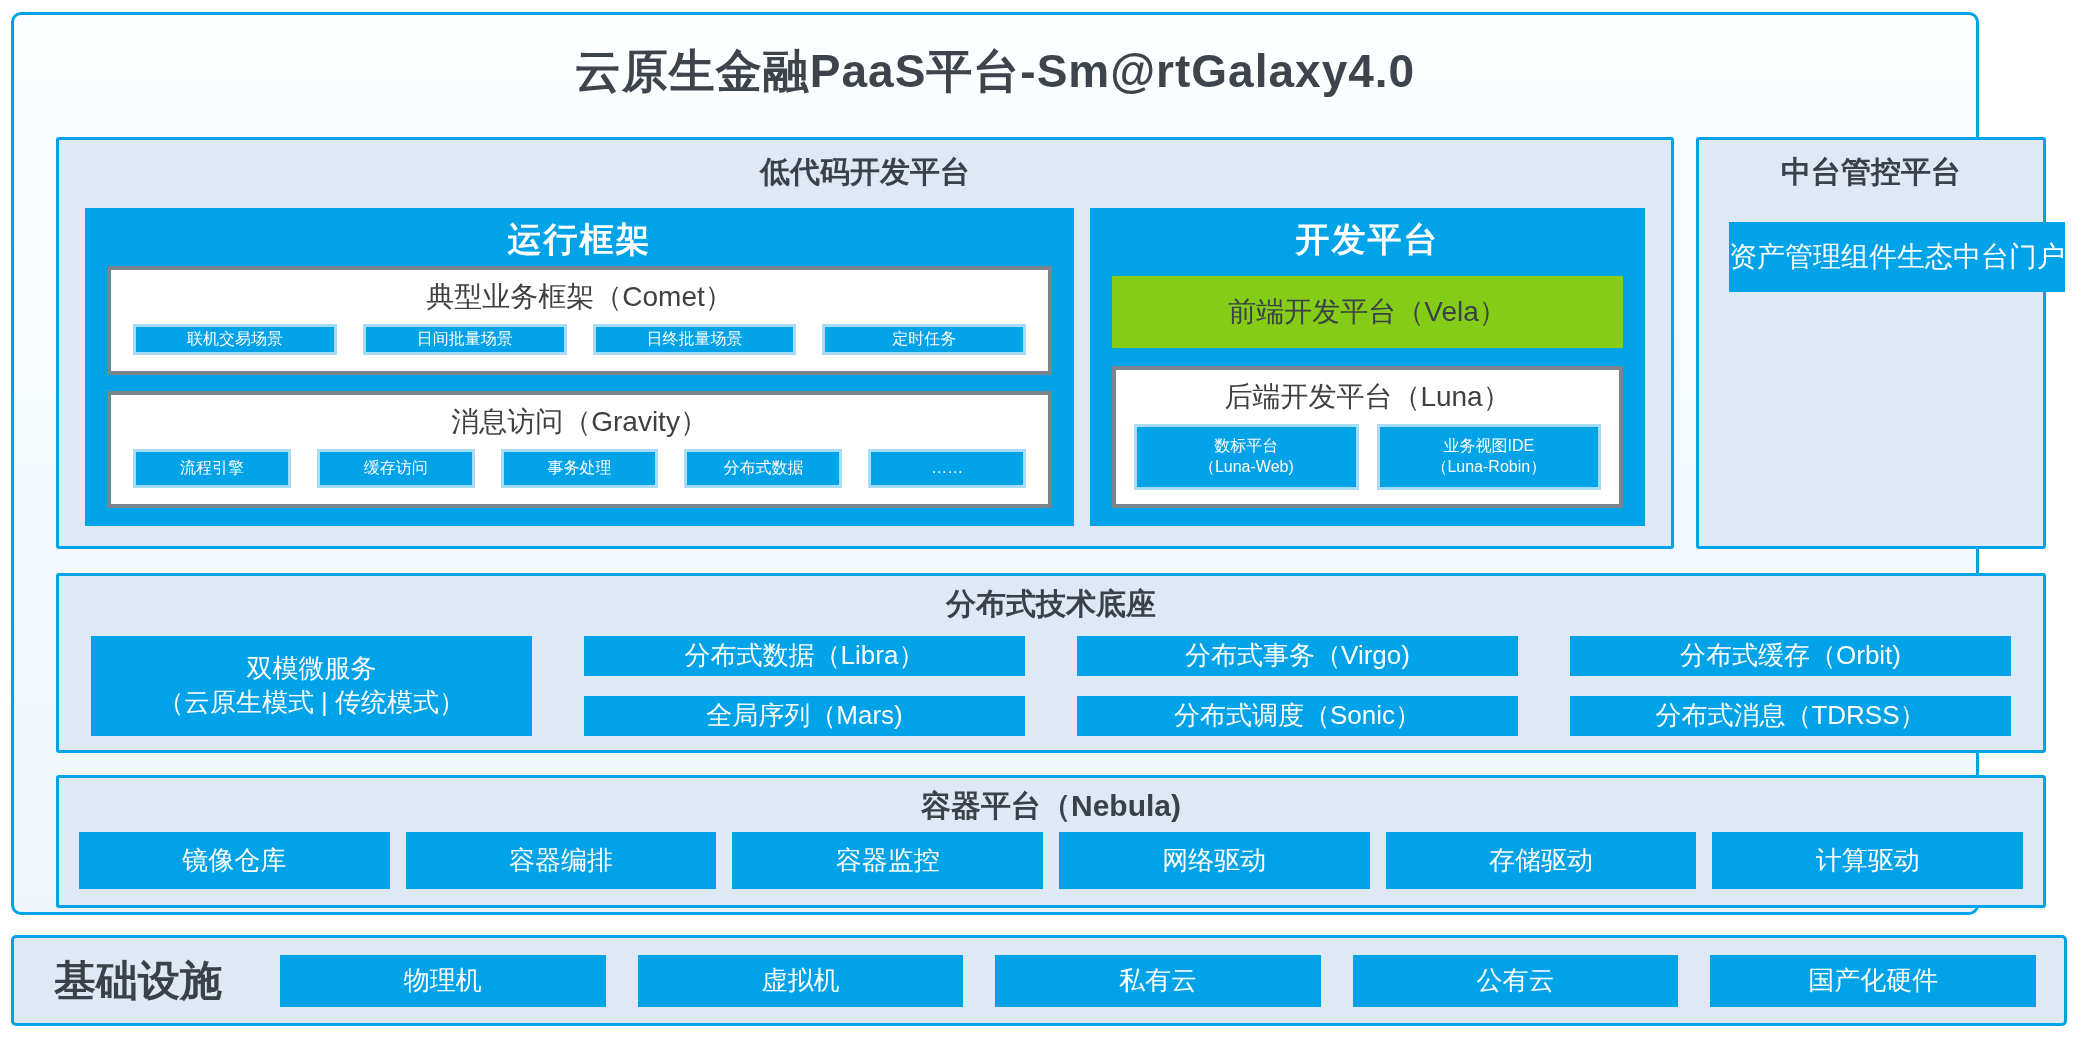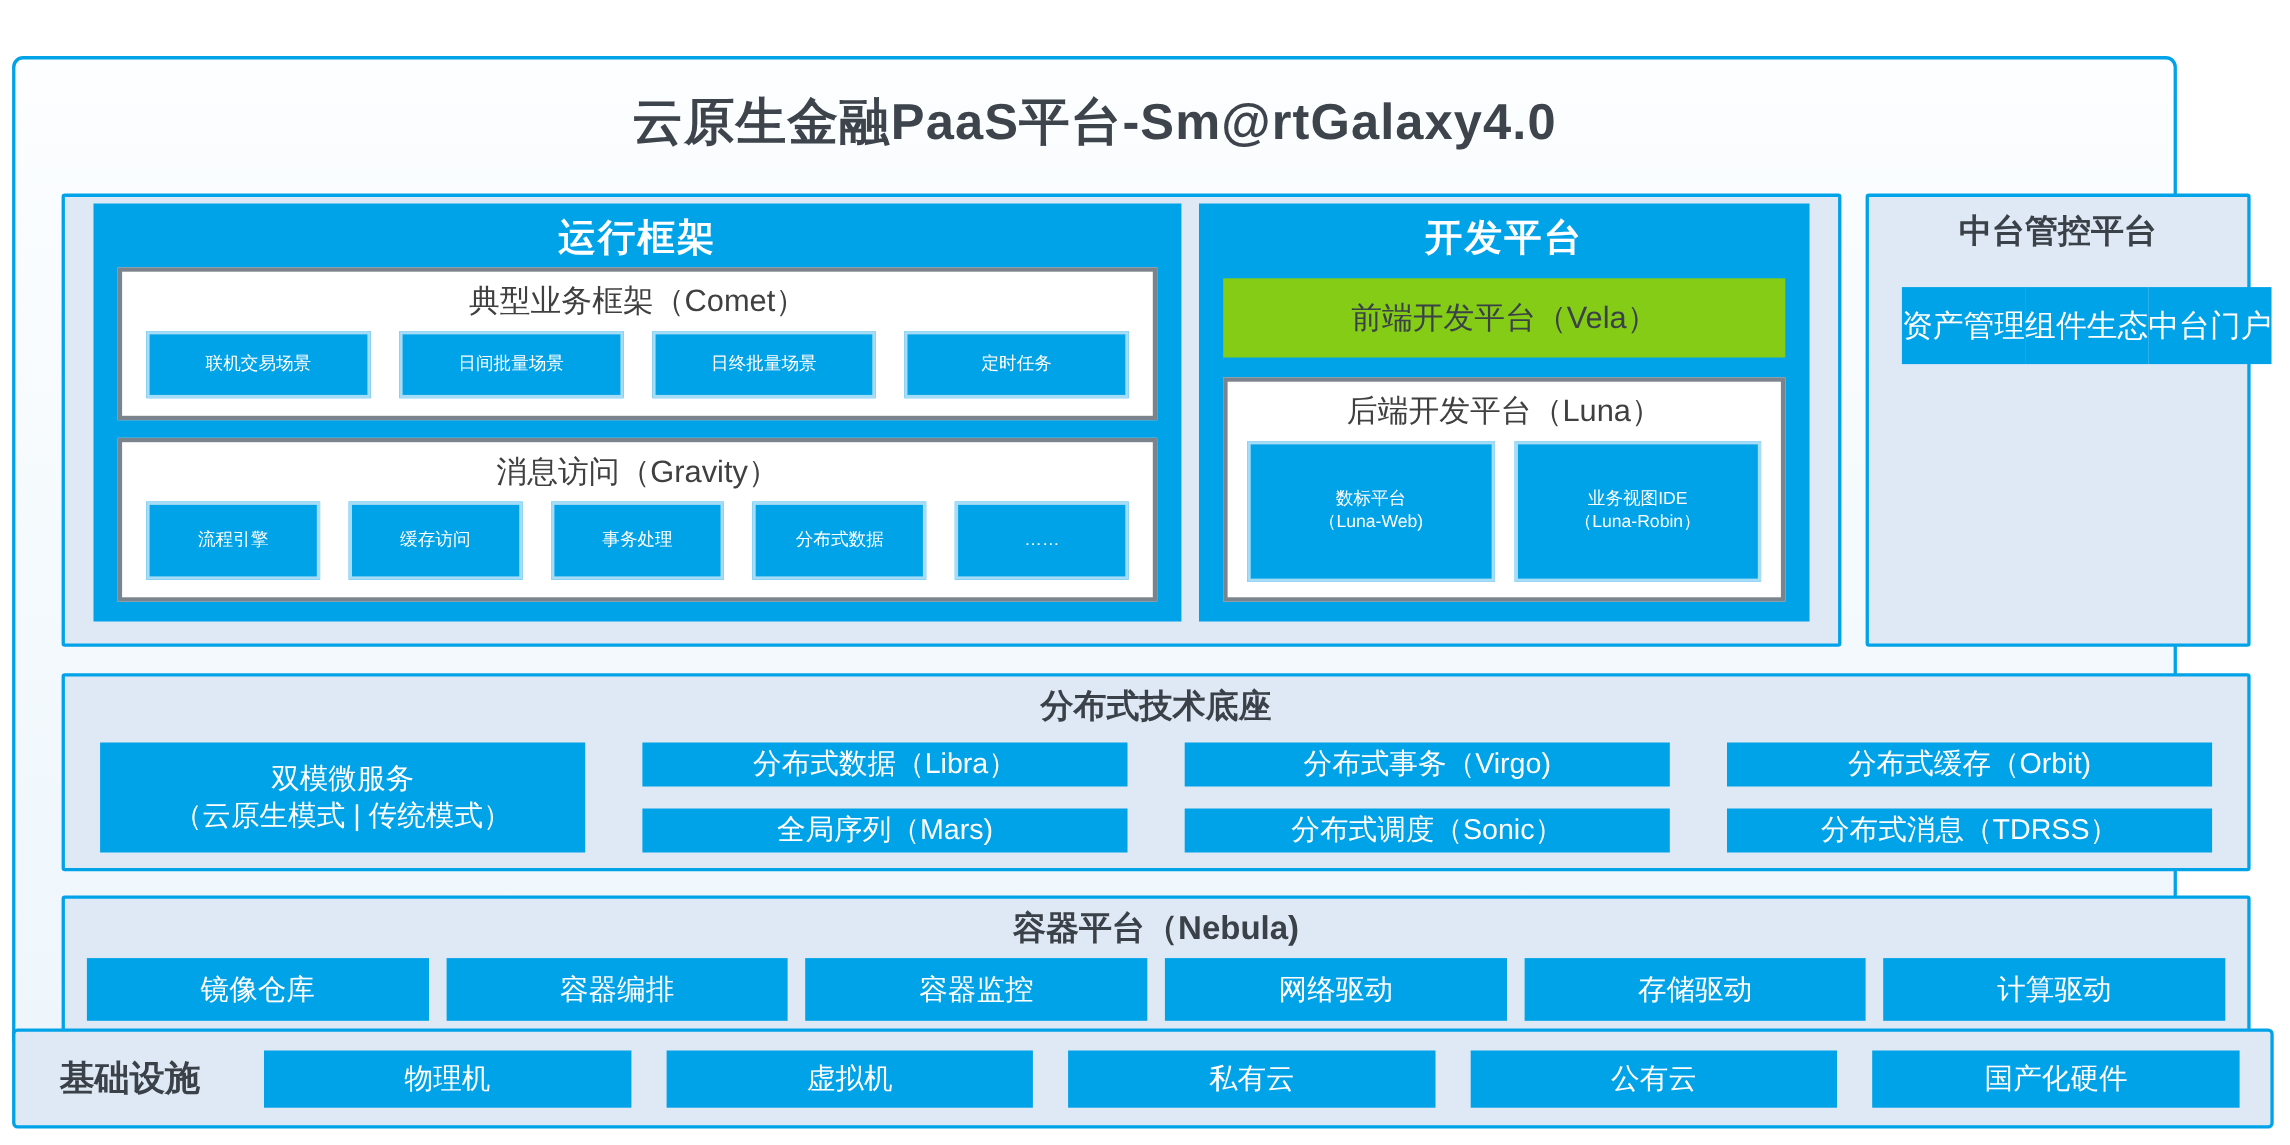--- a/index.html
+++ b/index.html
@@ -7,21 +7,20 @@
     width:2082px;height:1041px;position:relative;overflow:hidden;
     background:#ffffff;
     font-family:"Liberation Sans","DejaVu Sans",sans-serif;
     color:#3b4148;
   }
   
   .frame{
     position:absolute;left:11px;top:12px;width:1968px;height:903px;
     box-sizing:border-box;border:3px solid #00a2e8;border-radius:10px;
     background:linear-gradient(180deg,#fcfeff 0%,#f3f9fd 60%,#eef6fc 100%);
-    margin-top:39px;
   }
   .main-title{
     position:absolute;left:0;top:26px;width:100%;text-align:center;
     font-size:46px;font-weight:700;color:#3e444c;letter-spacing:1px;
   }
   
   .panel{
     position:absolute;box-sizing:border-box;
     border:3px solid #00a2e8;border-radius:3px;background:#dfe9f5;
     display:flex;flex-direction:column;
@@ -89,33 +88,34 @@
   .row3 .panel-title{padding-top:8px;height:42px;}
   .row3 .chip-row{gap:16px;padding:4px 20px 16px;}
   .row3 .chip{font-size:26px;}
   
   .infra{
     left:11px;top:935px;width:2056px;height:91px;
     flex-direction:row;align-items:center;border-radius:5px;
     padding:0 28px;box-sizing:border-box;display:flex;
   }
   .infra-label{
-    flex:none;font-size:32px;font-weight:700;color:#3b4148;
+    flex:none;font-size:42px;font-weight:700;color:#3b4148;
     margin-right:58px;margin-left:12px;
   }
   .infra-chips{flex:1;display:flex;gap:32px;}
   .infra-chips .chip{height:52px;font-size:26px;flex:1;}
 </style>
 </head>
 <body>
 
 <div class="frame">
   <div class="main-title">云原生金融PaaS平台-Sm@rtGalaxy4.0</div>
 
   <div class="panel row1-left">
+    <div class="panel-title">低代码开发平台</div>
     <div class="lowcode-body">
 
       <div class="bluebox runtime">
         <div class="bluebox-title">运行框架</div>
         <div class="whitebox comet">
           <div class="whitebox-title">典型业务框架（Comet）</div>
           <div class="chip-row">
             <div class="chip lined">联机交易场景</div>
             <div class="chip lined">日间批量场景</div>
             <div class="chip lined">日终批量场景</div>

